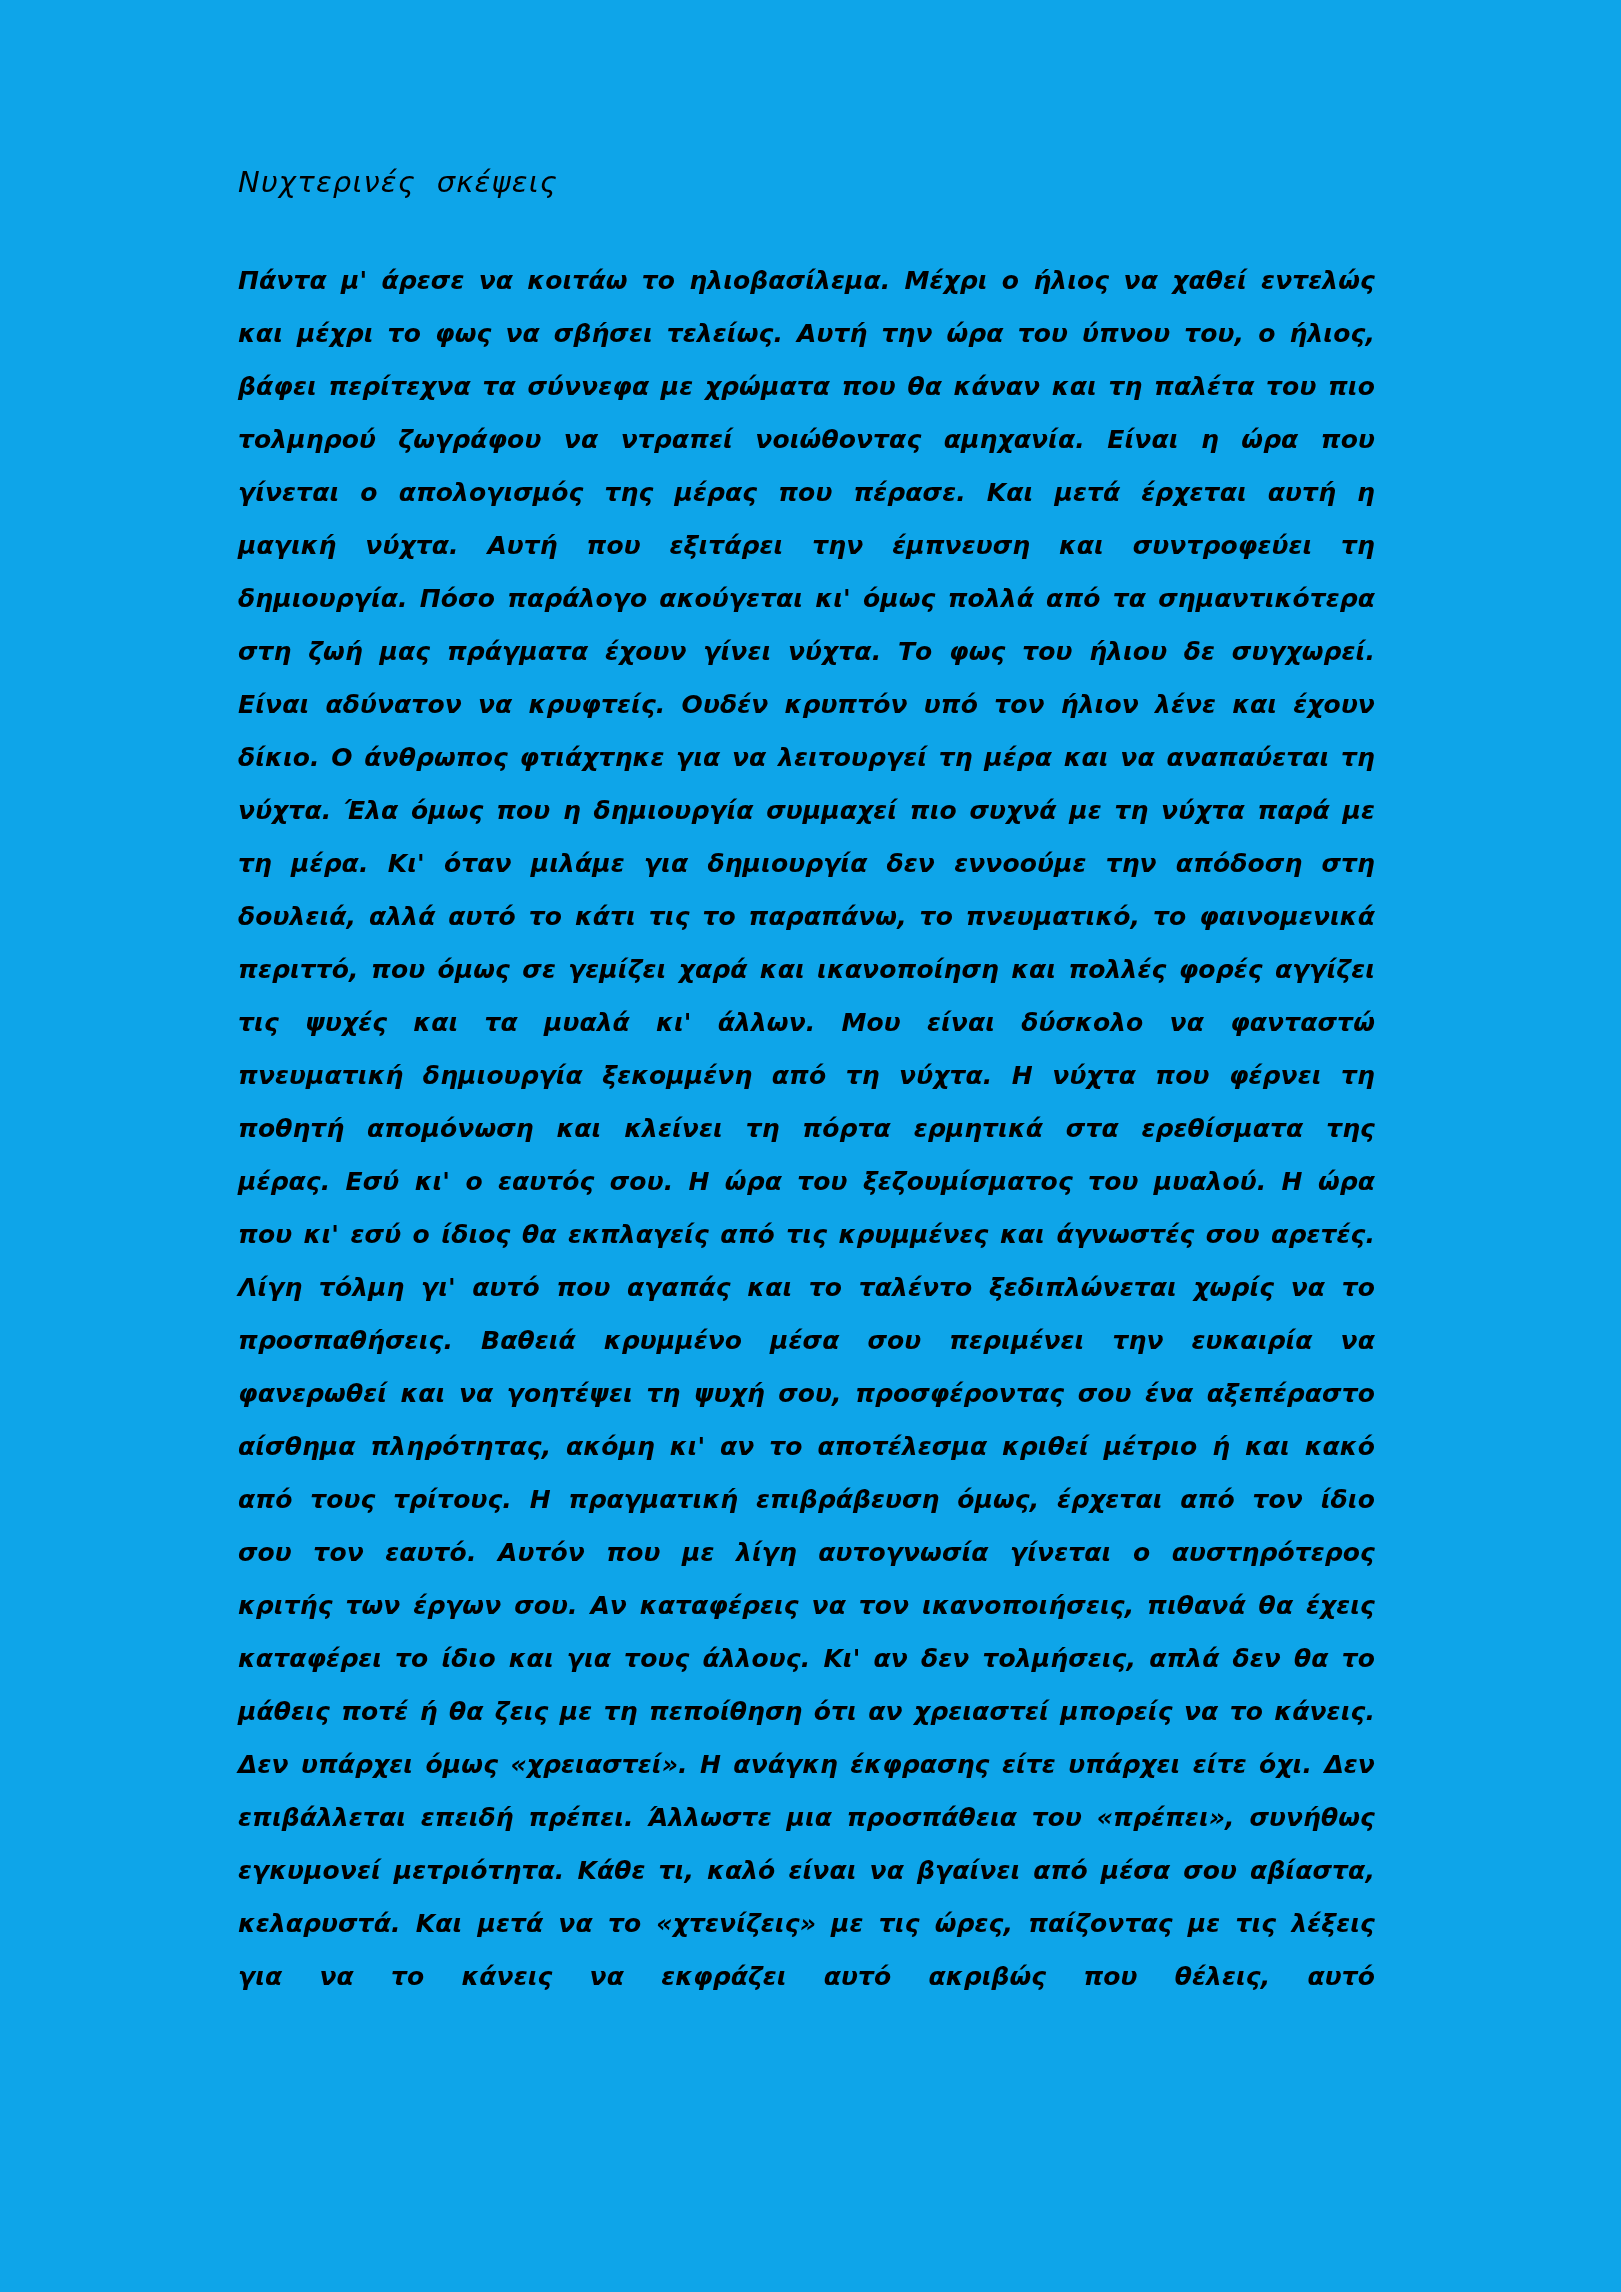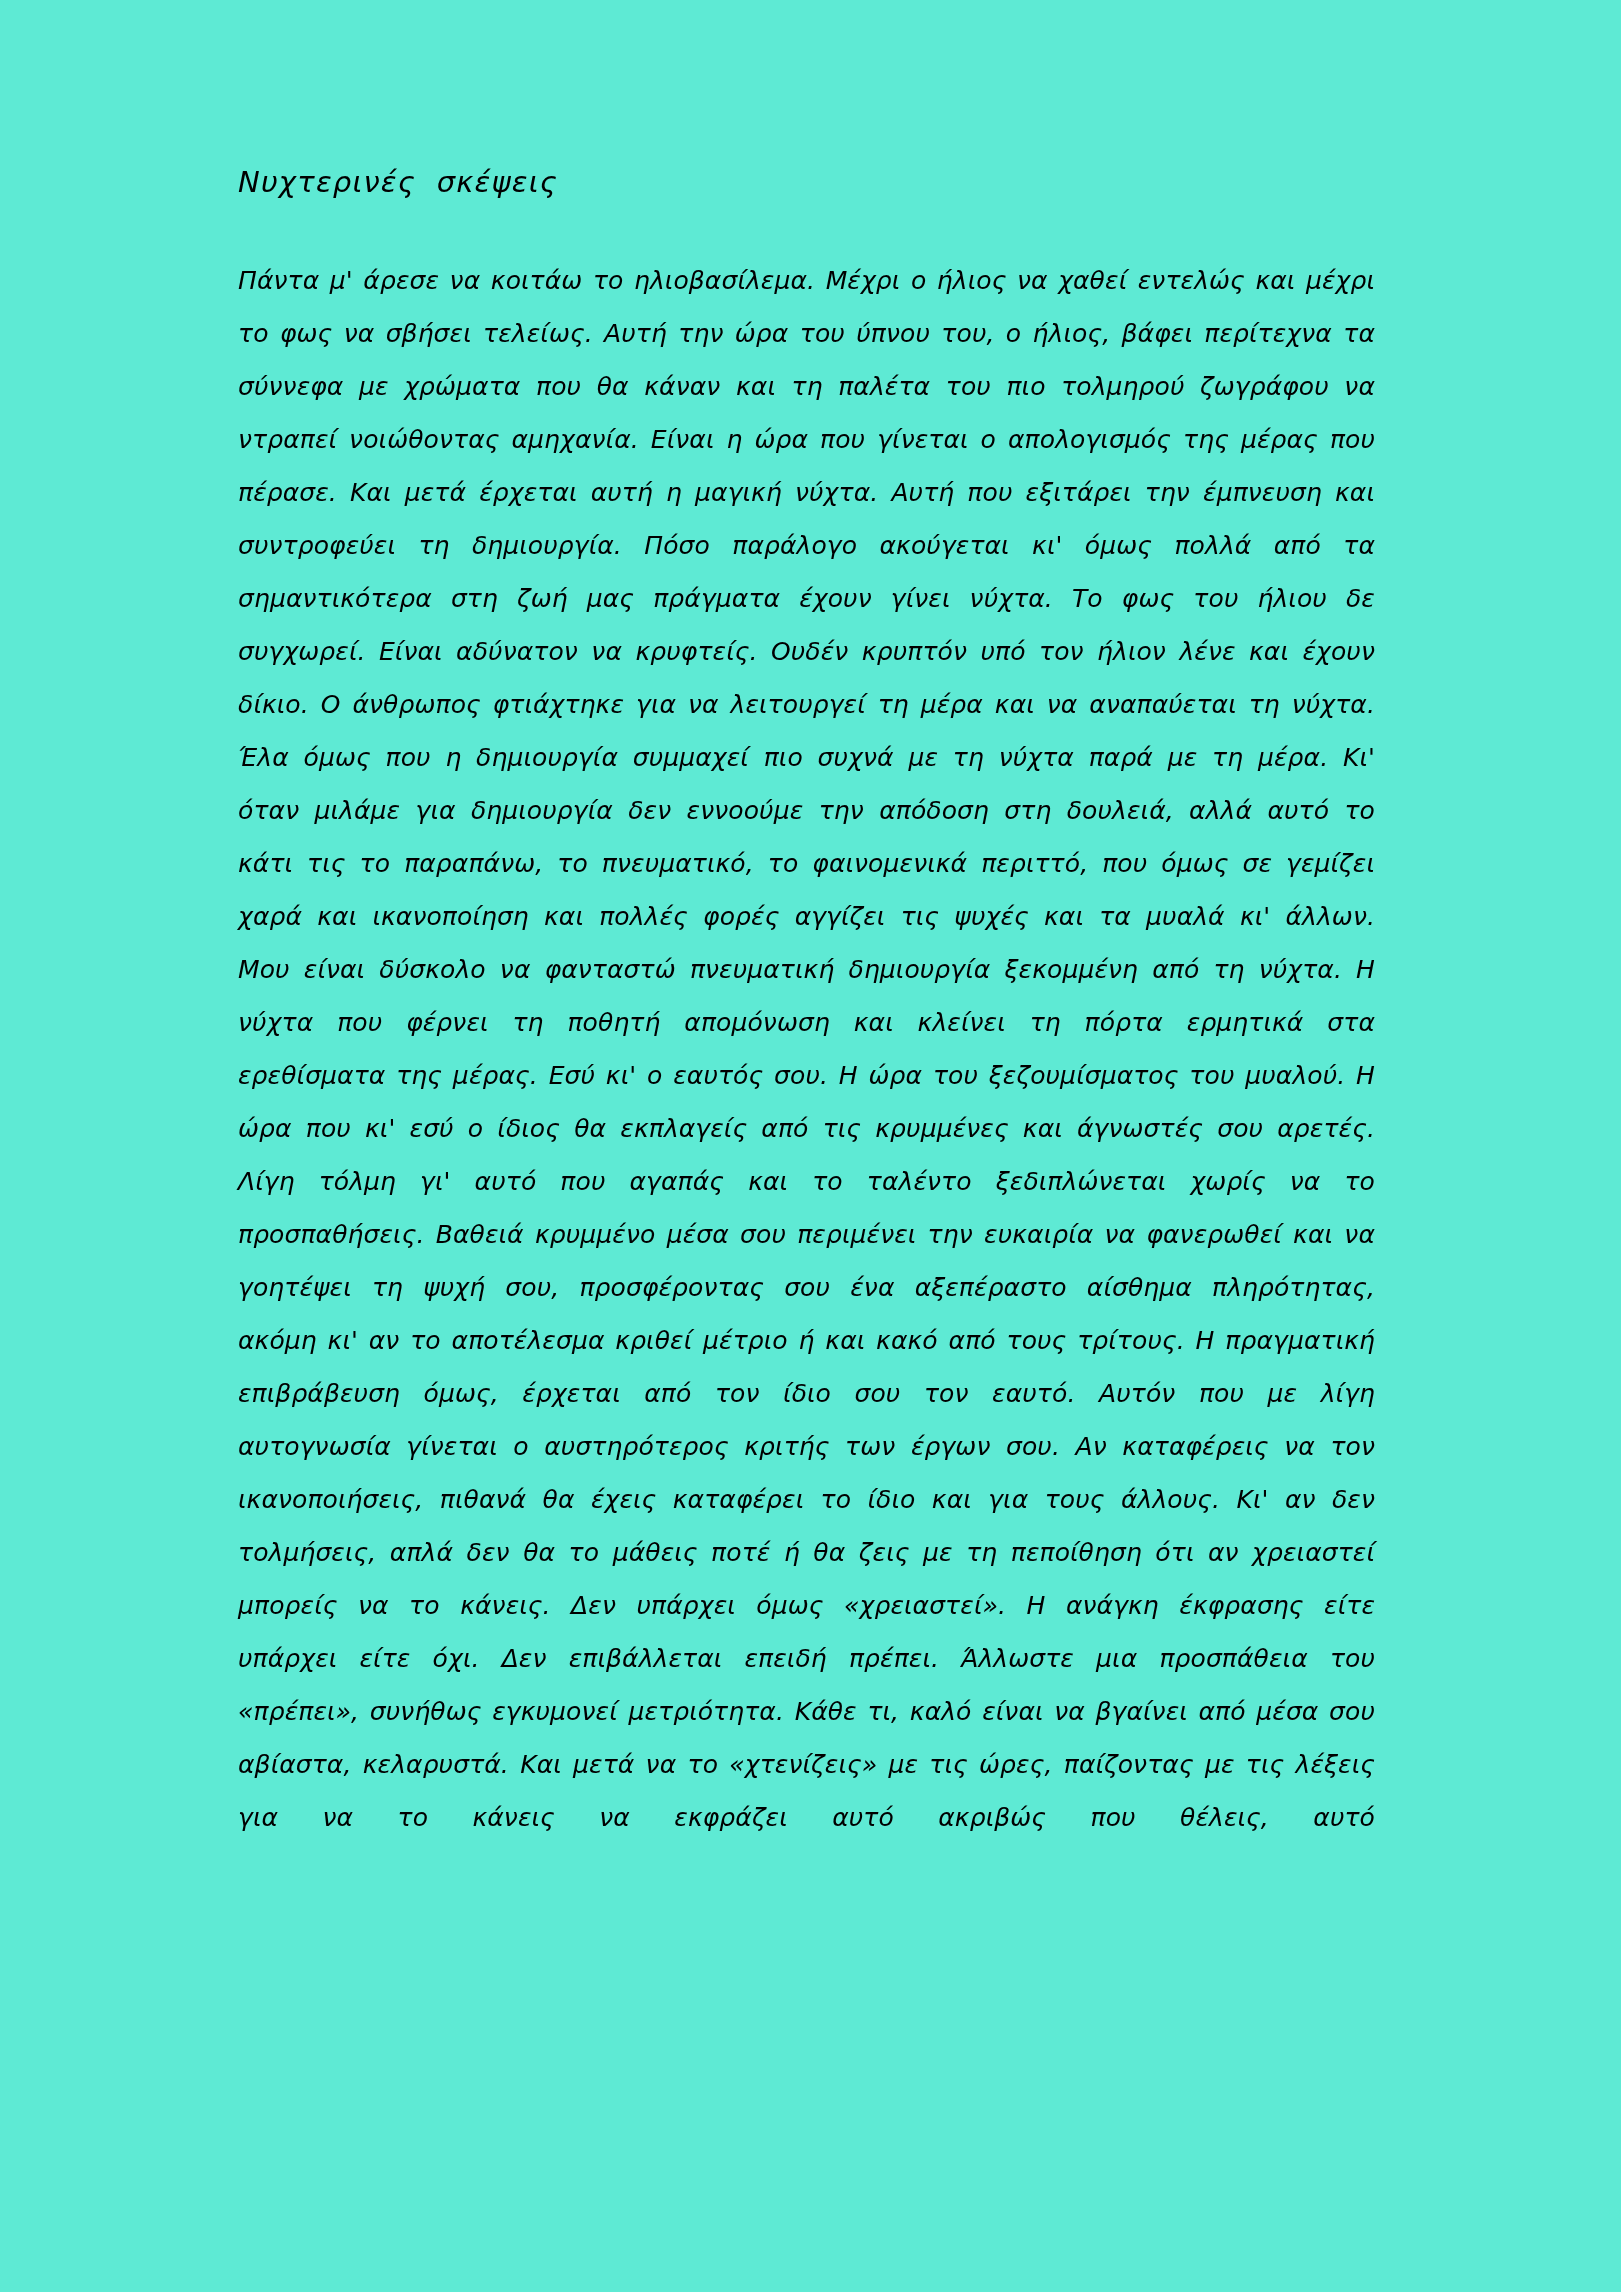--- a/index.html
+++ b/index.html
@@ -5,21 +5,21 @@
   html, body {
     margin: 0;
     padding: 0;
     background: #ffffff;
   }
 
   .page {
     position: relative;
     width: 1621px;
     height: 2293px;
-    background: #5eead4;
+    background: #0ea5e9;
     box-sizing: border-box;
     overflow: hidden;
   }
 
   
   .doc-body {
     position: absolute;
     left: 238px;
     top: 167px;
     width: 1137px;
@@ -34,21 +34,21 @@
     color: #000000;
     white-space: pre;
     margin: 0 0 55px 0;
     line-height: 1.1;
   }
 
   .doc-paragraph {
     font-family: "DejaVu Sans", sans-serif;
     font-size: 25px;
     font-style: italic;
-    font-weight: 400;
+    font-weight: 700;
     color: #000000;
     line-height: 53px;
     text-align: justify;
     text-justify: inter-word;
     word-spacing: 2.5px;
     letter-spacing: 0.1px;
     margin: 0;
     hyphens: none;
   }
 

